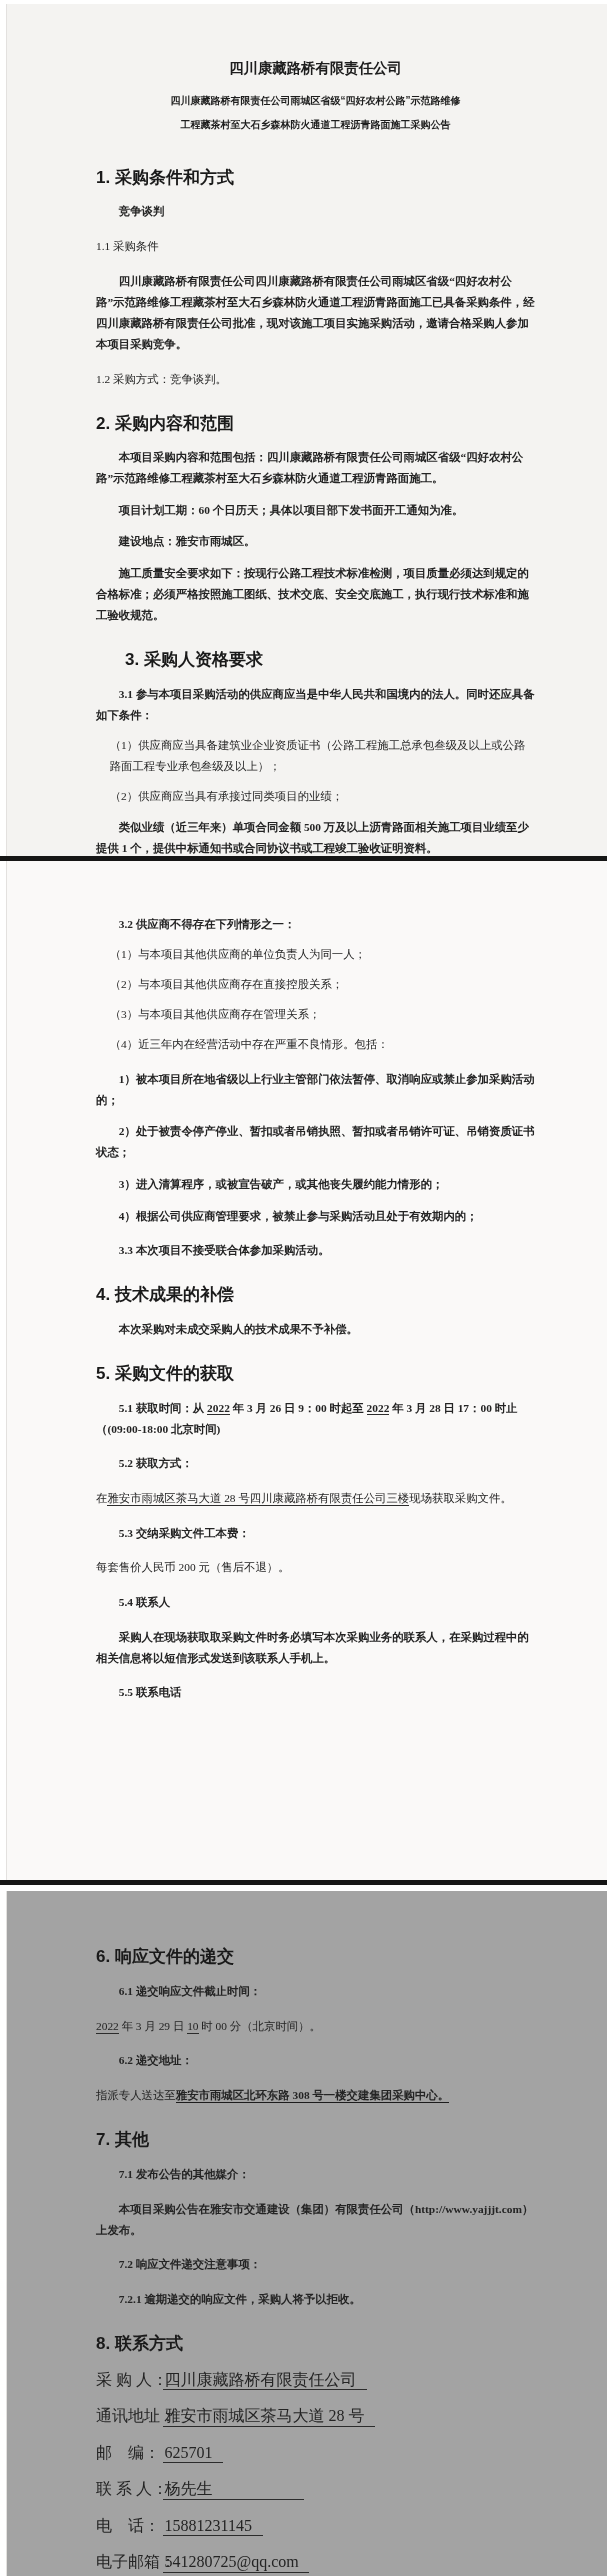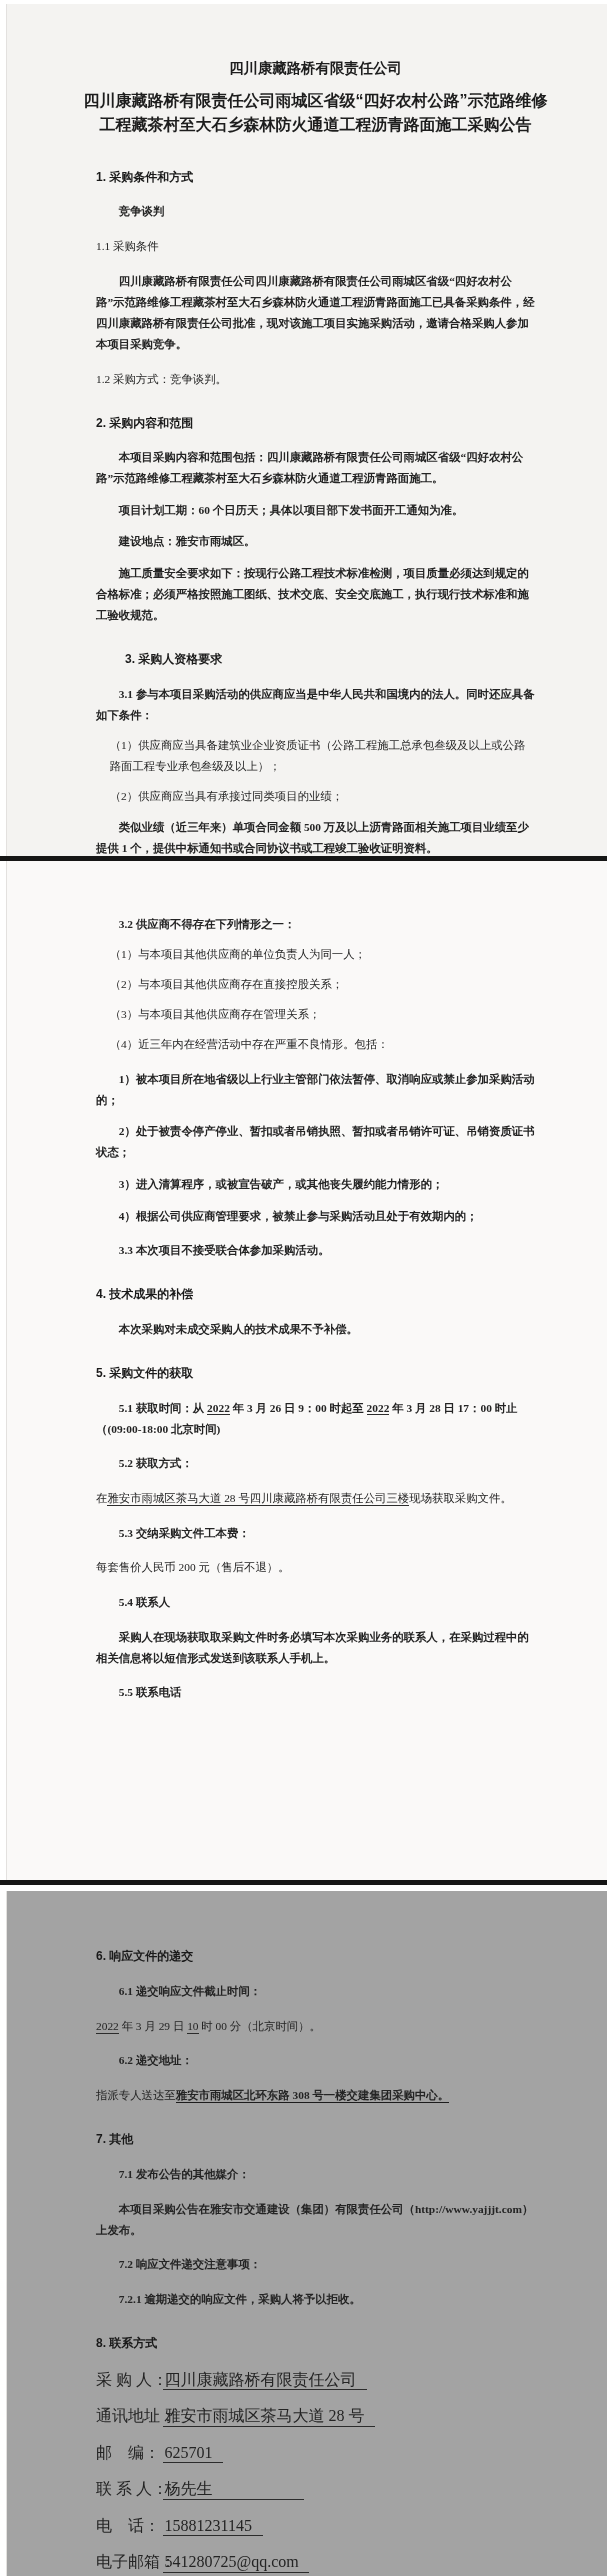--- a/index.html
+++ b/index.html
@@ -8,23 +8,23 @@
         padding:0 72px 0 89px;overflow:hidden;border-left:0.8px solid #e3e1df;}
   .page1{margin-top:3.8px;height:852px;background:#f4f3f1;}
   .page2{height:1019px;background:#faf9f8;}
   .page3{height:850px;background:#a3a3a3;margin-top:6px;}
   .sep{margin-left:0;height:5.3px;background:#161616;width:607px;}
   .sep-last{height:4.6px;}
 
   .doc-title{margin:0;padding-top:53px;text-align:center;font-family:"Liberation Sans","DejaVu Sans",sans-serif;
              font-weight:700;font-size:14.4px;line-height:23px;color:#1d1d1d;}
   .doc-subtitle{margin:9px -15px 0 -15px;text-align:center;font-family:"Liberation Sans","DejaVu Sans",sans-serif;
-             font-weight:700;font-size:16px;line-height:24px;color:#1d1d1d;}
+             font-weight:700;font-size:10px;line-height:24px;color:#1d1d1d;}
 
-  .h{font-family:"Liberation Sans","DejaVu Sans",sans-serif;font-weight:700;font-size:12px;
+  .h{font-family:"Liberation Sans","DejaVu Sans",sans-serif;font-weight:700;font-size:17px;
      line-height:21px;color:#1a1a1a;margin:23px 0 0 0;}
   .h-first{margin-top:30px;}
   .h-indent{padding-left:29px;}
 
   .p{font-size:11.4px;line-height:21px;margin:10.6px 0 0 0;}
   .ind{text-indent:2em;font-weight:bold;}
   .item{padding-left:13.7px;margin-top:9px;}
   .gap{margin-top:13.7px;}
   .u{border-bottom:0.8px solid #2c2c2c;padding-bottom:0.8px;}
   .bu{font-weight:700;border-bottom:1.1px solid #1c1c1c;padding-bottom:0.8px;}

